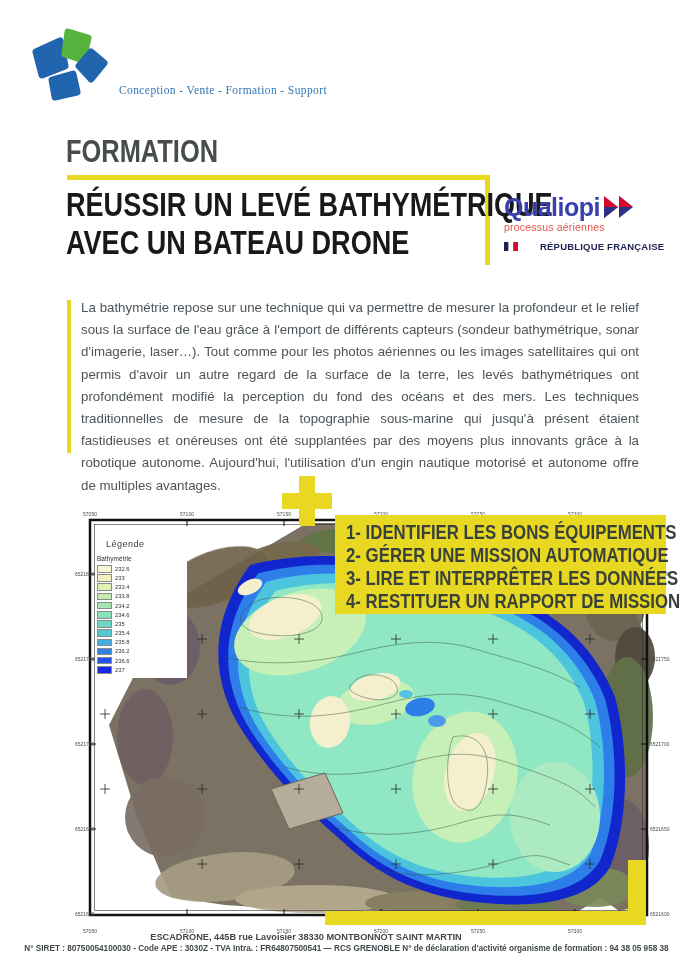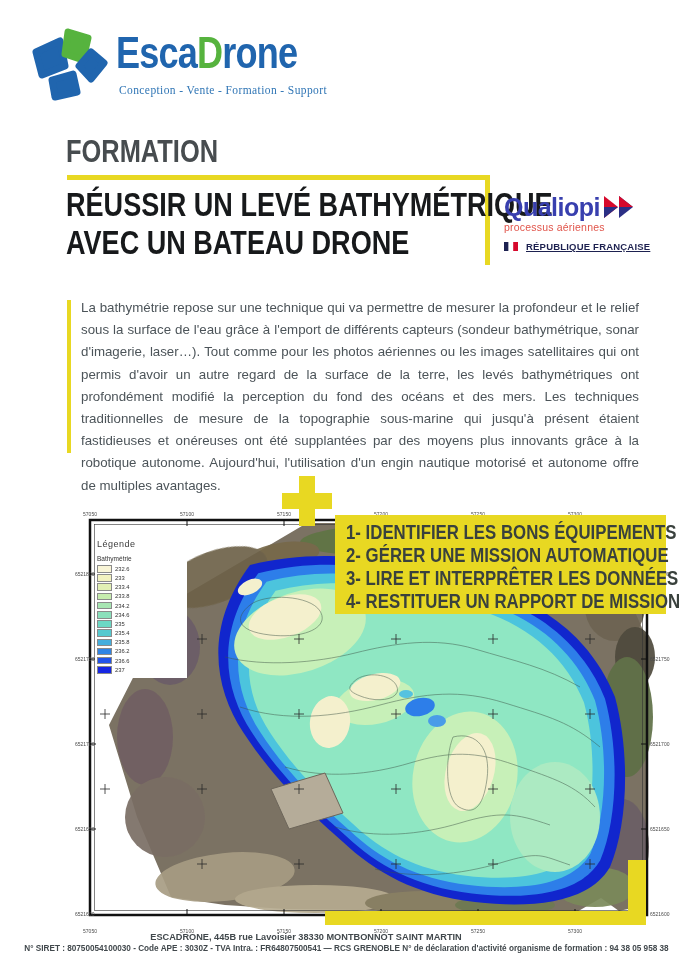--- a/index.html
+++ b/index.html
@@ -19,21 +19,21 @@
   .acc-v{position:absolute;left:485px;top:175px;width:5px;height:90px;background:#e8d822;}
   .title{position:absolute;left:66px;top:186px;font-size:33px;line-height:38px;font-weight:bold;color:#17191b;}
 
   
   .qualiopi{position:absolute;left:504px;top:194px;width:170px;}
   .q-row{display:flex;align-items:flex-start;}
   .q-name{font-size:25px;font-weight:800;color:#383fae;letter-spacing:-.5px;line-height:26px;}
   .q-arrows{margin-left:2px;margin-top:1px;}
   .q-sub{font-size:10.5px;color:#e1544a;margin-top:0px;letter-spacing:.2px;}
   .q-rep{display:flex;align-items:center;margin-top:8px;}
-  .q-rep-label{font-size:9.5px;font-weight:bold;color:#1d2150;margin-left:8px;letter-spacing:.2px;text-decoration:underline;}
+  .q-rep-label{font-size:9.5px;font-weight:bold;color:#1d2150;margin-left:22px;letter-spacing:.2px;}
 
   
   .intro-bar{position:absolute;left:67px;top:300px;width:4px;height:153px;background:#e8d822;}
   .intro{position:absolute;left:81px;top:297px;width:558px;font-size:13.3px;line-height:22.2px;
          text-align:justify;color:#4c5459;}
 
   
   .plus{position:absolute;left:282px;top:476px;width:50px;height:50px;z-index:4;}
   .plus span{position:absolute;background:#e8d822;}
   .plus .ph{left:0;top:17px;width:50px;height:16px;}
@@ -41,21 +41,21 @@
   .objectives{position:absolute;left:335px;top:515px;width:331px;height:99px;background:#e8d822;
               z-index:3;padding:0;box-sizing:border-box;}
   .obj-inner{padding:6px 0 0 11px;}
   .obj-line{font-size:20px;font-weight:bold;line-height:23px;color:#39413d;
             transform:scaleX(.84);transform-origin:0 50%;white-space:nowrap;}
 
   
   .map-wrap{position:absolute;left:75px;top:517px;width:587px;height:420px;z-index:1;}
   .map-wrap svg{position:absolute;left:0;top:0;}
   .legend{position:absolute;left:20px;top:20px;width:88px;background:#fff;padding:2px 2px 4px 2px;z-index:2;}
-  .leg-title{font-size:9px;color:#3c3c3c;letter-spacing:.5px;}
+  .leg-title{font-size:9px;color:#3c3c3c;letter-spacing:.5px;margin-left:9px;}
   .leg-sub{font-size:6.5px;color:#333;margin-top:6px;margin-bottom:3px;}
   .leg-row{display:flex;align-items:center;margin-top:1.6px;}
   .leg-swatch{width:13px;height:5.6px;border:0.5px solid #8a8a8a;flex:0 0 auto;}
   .leg-label{font-size:5.8px;color:#333;margin-left:3px;}
   .ticks{position:absolute;left:0;top:0;width:100%;height:100%;pointer-events:none;z-index:2;}
   .ticks span{position:absolute;font-size:5px;color:#4a4a4a;white-space:nowrap;}
   .t-top span{top:-6px;transform:translateX(-50%);}
   .t-bottom span{top:411px;transform:translateX(-50%);}
   .t-left span{left:0;width:13px;text-align:right;}
   .t-right span{left:575px;}
@@ -72,21 +72,20 @@
 <div class="page">
 
   <svg class="logo-mark" viewBox="0 0 82 76">
     <g stroke-linejoin="round" stroke-width="7">
       <path d="M8,26 L32,15 L37,40 L14,49 Z" fill="#2065ae" stroke="#2065ae"></path>
       <path d="M40,6 L60,12 L55,34 L37,28 Z" fill="#56b33e" stroke="#56b33e"></path>
       <path d="M63,26 L76,37 L63,53 L51,40 Z" fill="#2065ae" stroke="#2065ae"></path>
       <path d="M24,54 L45,48 L49,66 L27,71 Z" fill="#2065ae" stroke="#2065ae"></path>
     </g>
   </svg>
-  <div class="brand"><span class="cond"><span class="b">Esca</span><span class="g">D</span><span class="b">rone</span></span></div>
   <div class="tagline">Conception - Vente - Formation - Support</div>
 
   <div class="kicker"><span class="cond">FORMATION</span></div>
   <div class="acc-h"></div>
   <div class="acc-v"></div>
   <div class="title">
     <div><span class="cond">RÉUSSIR UN LEVÉ BATHYMÉTRIQUE</span></div>
     <div><span class="cond">AVEC UN BATEAU DRONE</span></div>
   </div>
 

